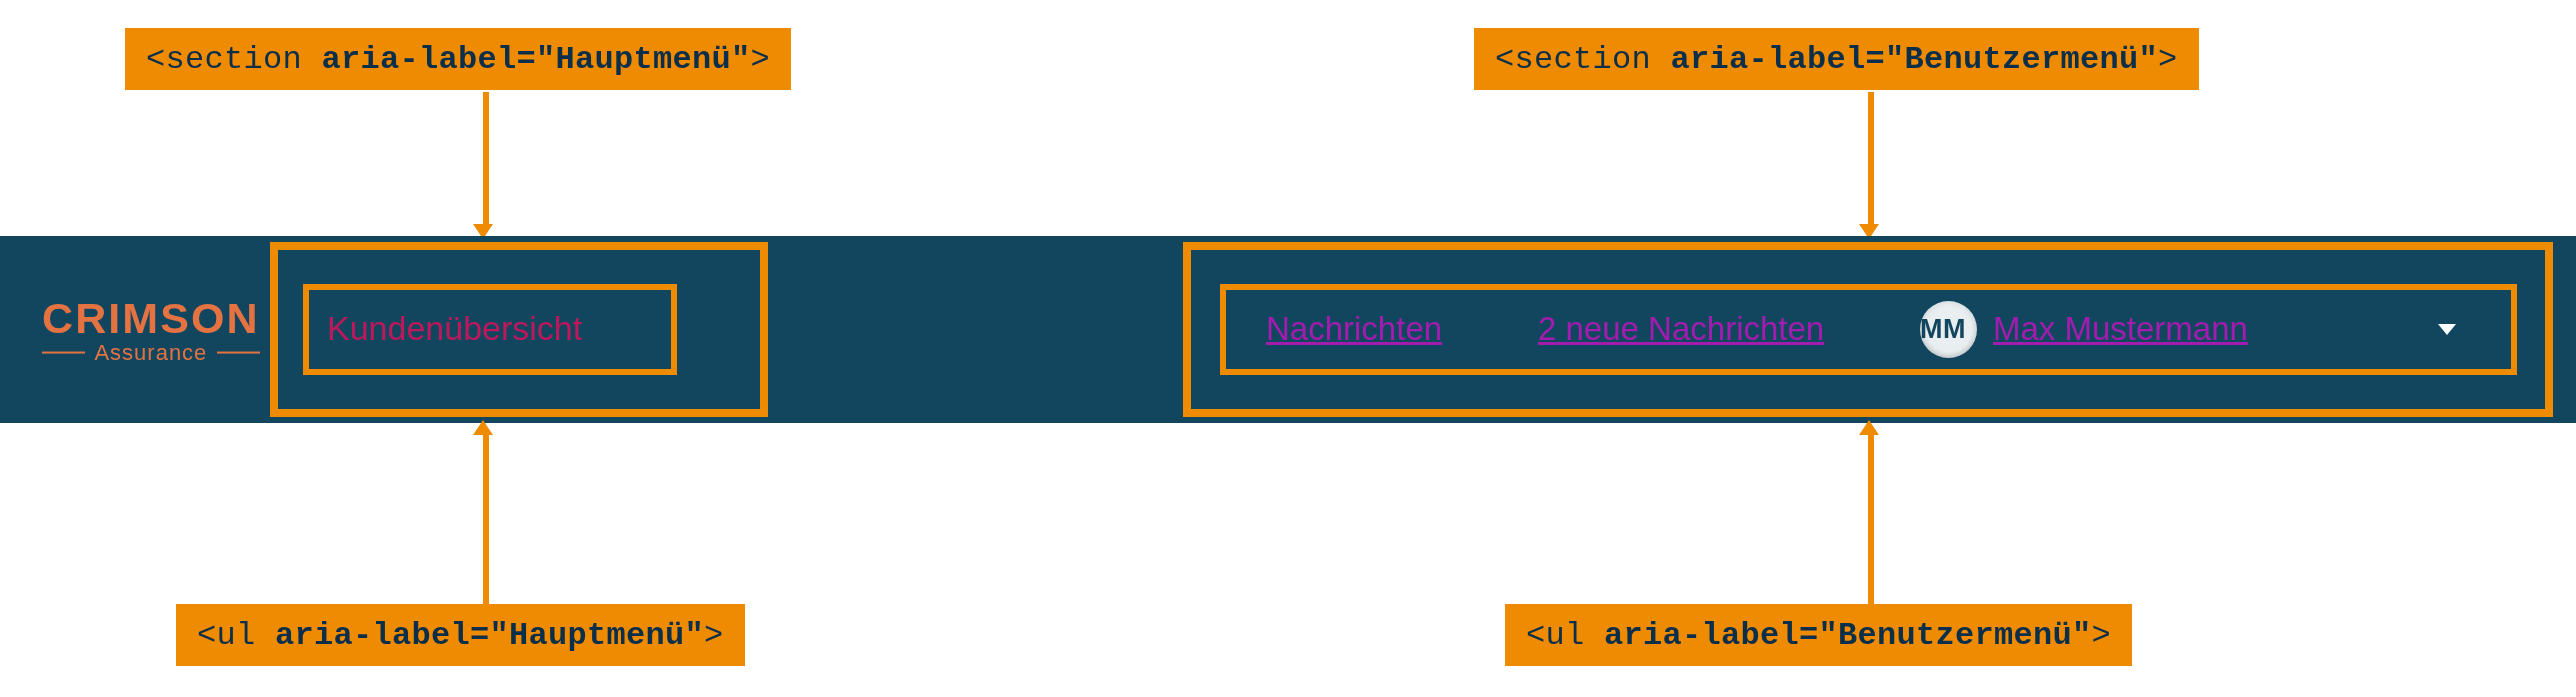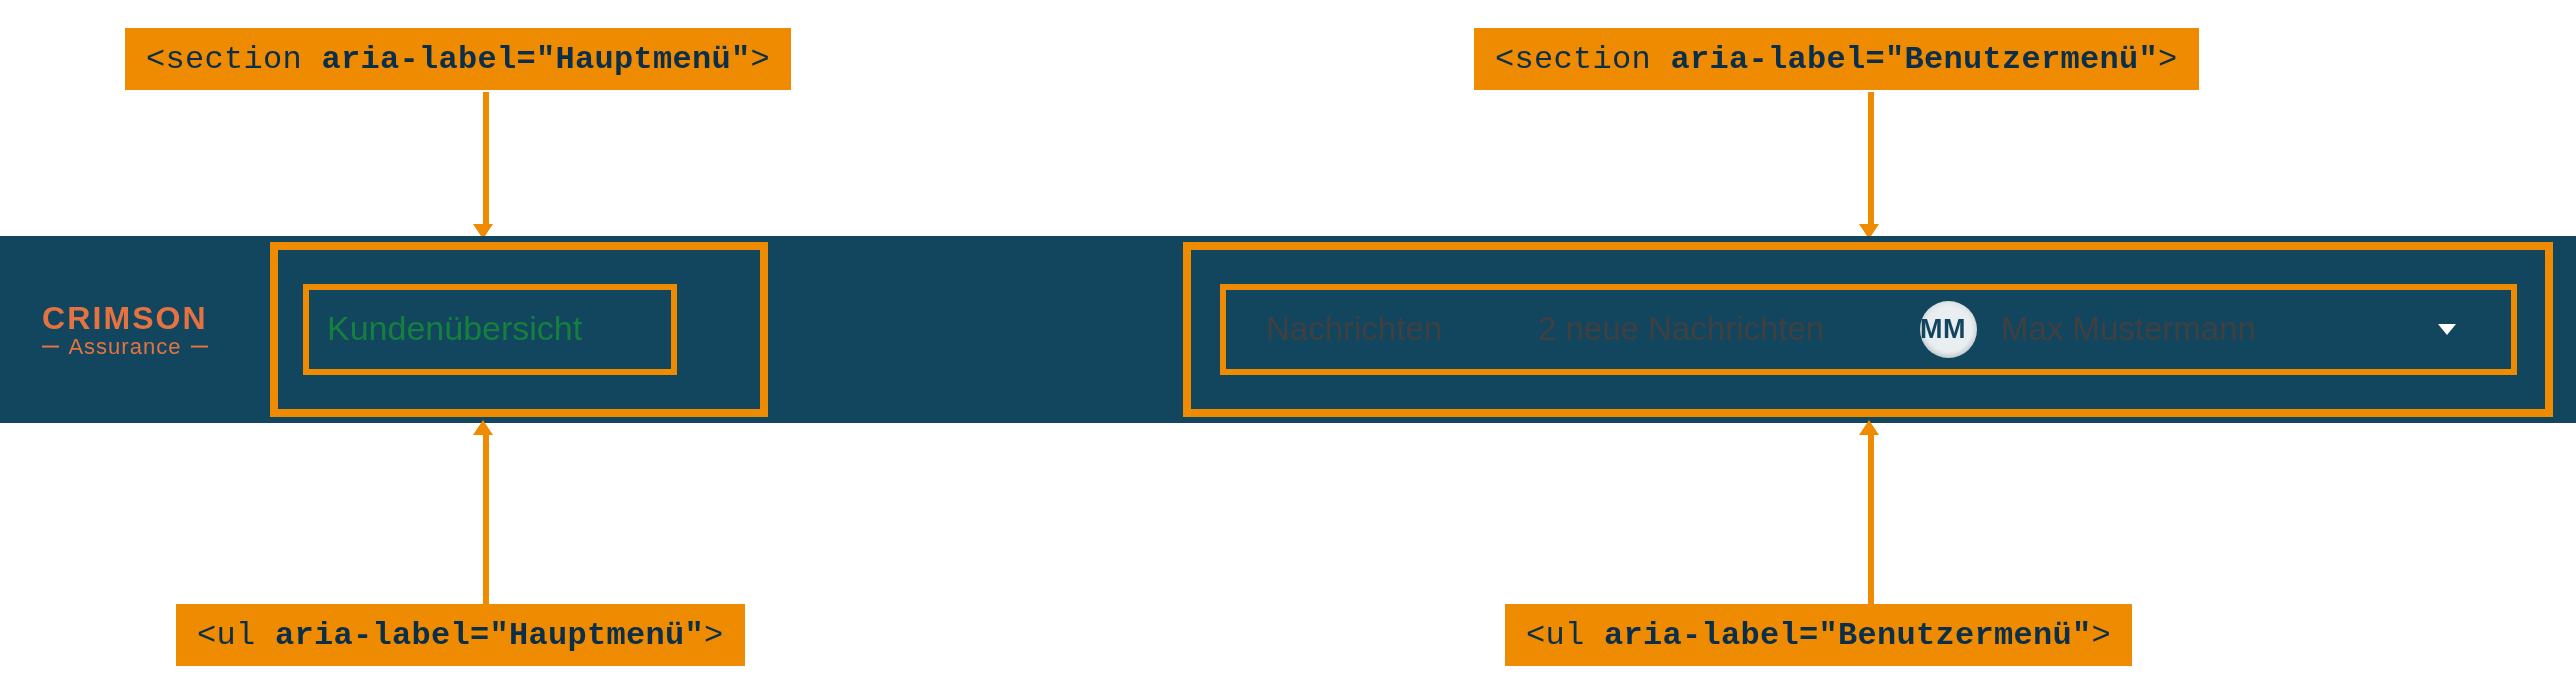--- a/index.html
+++ b/index.html
@@ -60,21 +60,21 @@
   }
 
   .logo {
     position: absolute;
     left: 42px;
     top: 50%;
     transform: translateY(-50%);
     color: #e57342;
   }
   .logo-main {
-    font-size: 32px;
+    font-size: 43px;
     font-weight: 800;
     letter-spacing: 2.1px;
   }
   .logo-sub {
     font-size: 22px;
     font-weight: 300;
     letter-spacing: 1px;
     text-align: center;
     display: flex;
     align-items: center;
@@ -93,28 +93,29 @@
   .section-box {
     position: absolute;
     border: 8.3px solid #ef8b00;
   }
   .ul-box {
     position: absolute;
     border: 6.2px solid #ef8b00;
   }
 
   .nav-item {
-    color: #15803d;
+    color: #be185d;
     font-size: 34px;
     font-weight: 400;
   }
   .user-item {
-    color: #404040;
+    color: #a21caf;
     font-size: 33px;
     font-weight: 400;
+    text-decoration: underline;
   }
 
   .avatar {
     width: 57px;
     height: 57px;
     border-radius: 50%;
     background: radial-gradient(circle at 50% 50%, #e9eef0 0%, #e9eef0 55%, #c9d2d6 100%);
     display: inline-flex;
     align-items: center;
     color: #12465f;
@@ -140,21 +141,21 @@
   #ul-hauptmenu-box      { left: 303px; top: 284px; width: 374px; height: 91px; }
 
   #section-benutzermenu-box { left: 1183px; top: 242px; width: 1370px; height: 175px; }
   #ul-benutzermenu-box      { left: 1220px; top: 284px; width: 1297px; height: 91px; }
 
   #hauptmenu-item { position:absolute; left:327px; top:309px; }
 
   #nachrichten    { position:absolute; left:1266px; top:310px; }
   #notif          { position:absolute; left:1538px; top:310px; }
   #avatar         { position:absolute; left:1920px; top:301px; }
-  #username       { position:absolute; left:1993px; top:310px;margin-left:8px; }
+  #username       { position:absolute; left:1993px; top:310px; }
   #caret          { position:absolute; left:2423px; top:324px; }
 
   #callout-section-hauptmenu   { left:125px;  top:28px; }
   #callout-section-benutzermenu{ left:1474px; top:28px; }
   #callout-ul-hauptmenu        { left:176px;  top:604px; }
   #callout-ul-benutzermenu     { left:1505px; top:604px; }
 
   #arrow1-line { left:483px;  top:92px; width:6.2px; height:133px; }
   #arrow1-head { left:473px;  top:224px; }
 

